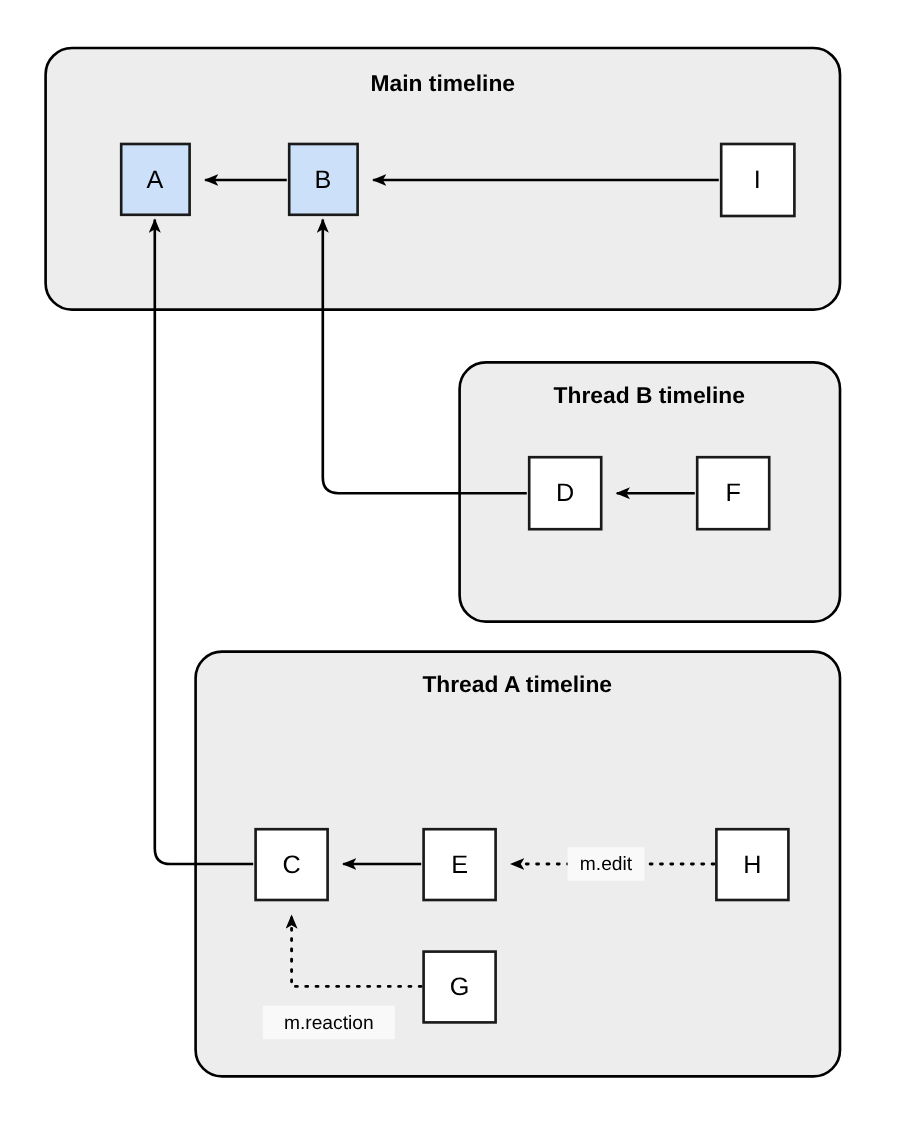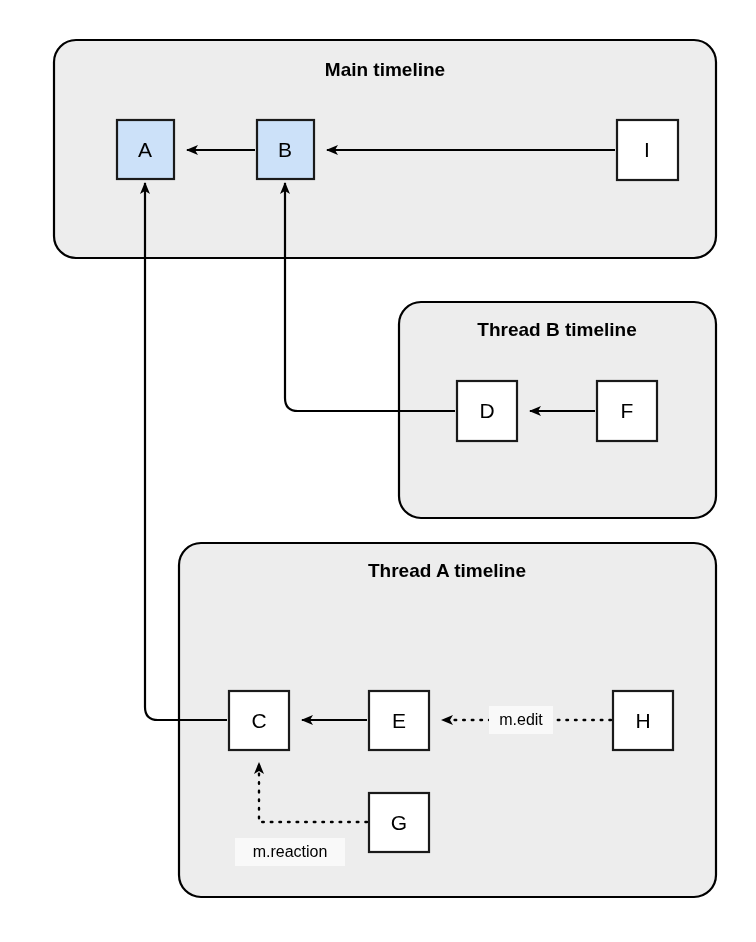--- a/index.html
+++ b/index.html
@@ -10,21 +10,20 @@
   body {
     width: 756px;
     height: 942px;
     font-family: "Liberation Sans", sans-serif;
     overflow: hidden;
   }
   #diagram-root {
     position: relative;
     width: 628px;
     height: 942px;
-    margin-left: 16px;
   }
   #diagram-svg {
     position: absolute;
     top: 0;
     left: 0;
     width: 756px;
     height: 942px;
   }
   .grp-title {
     font-family: "Liberation Sans", sans-serif;

